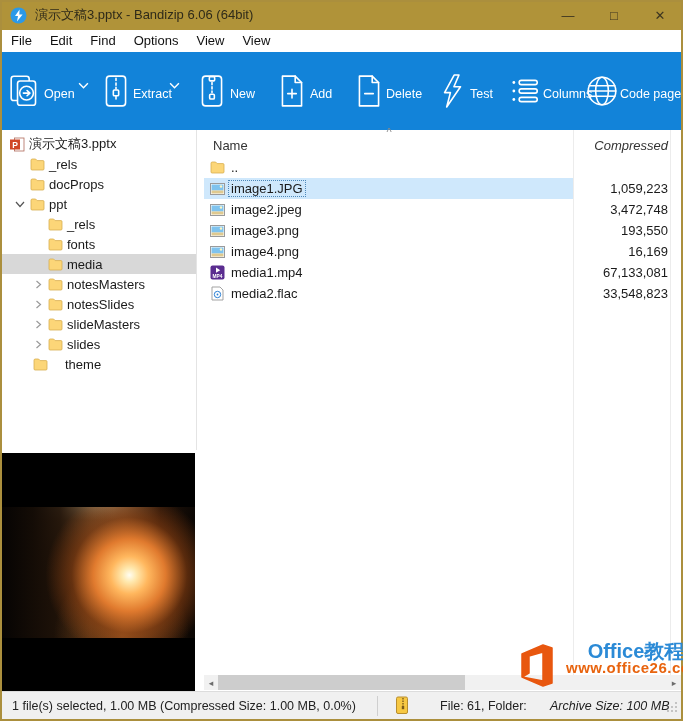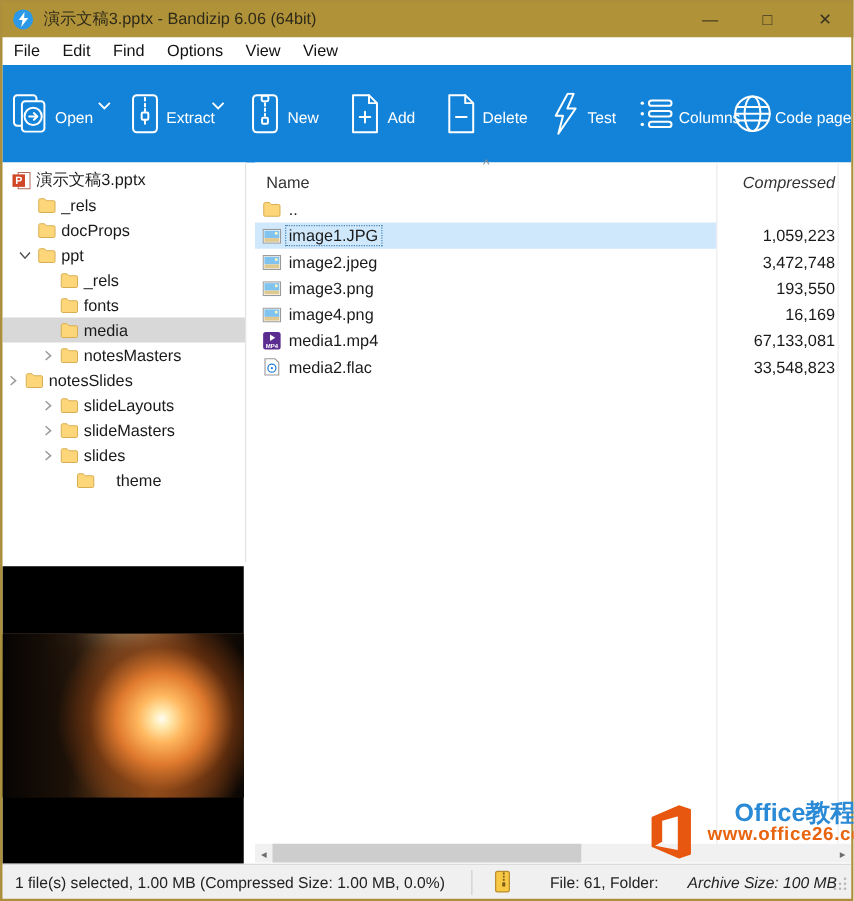--- a/index.html
+++ b/index.html
@@ -286,45 +286,32 @@
             <polyline points="2.5,1 6.5,4.5 2.5,8" fill="none" stroke="#9a9a9a" stroke-width="1.2"></polyline>
           </svg>
         </span>
         <span class="ticon16">
           <svg width="15" height="13" viewBox="0 0 15 13">
             <path d="M1 2.2 C1 1.5 1.5 1 2.2 1 H5.6 L7.2 2.6 H13 C13.6 2.6 14 3 14 3.6 V11 C14 11.6 13.6 12 13 12 H2 C1.4 12 1 11.6 1 11 Z" fill="#fcd678" stroke="#d8ae52" stroke-width="0.8"></path>
           </svg>
         </span>
         <span class="tlabel2">notesMasters</span>
       </div>
-      <div class="tree-row" style="">
-        <span class="tchevron">
-          <svg width="9" height="9" viewBox="0 0 9 9">
-            <polyline points="2.5,1 6.5,4.5 2.5,8" fill="none" stroke="#9a9a9a" stroke-width="1.2"></polyline>
-          </svg>
-        </span>
-        <span class="ticon16">
-          <svg width="15" height="13" viewBox="0 0 15 13">
-            <path d="M1 2.2 C1 1.5 1.5 1 2.2 1 H5.6 L7.2 2.6 H13 C13.6 2.6 14 3 14 3.6 V11 C14 11.6 13.6 12 13 12 H2 C1.4 12 1 11.6 1 11 Z" fill="#fcd678" stroke="#d8ae52" stroke-width="0.8"></path>
-          </svg>
-        </span>
-        <span class="tlabel2">notesSlides</span>
-      </div>
       <div class="tree-row" style="padding-left: 28px;">
         <span class="tchevron">
           <svg width="9" height="9" viewBox="0 0 9 9">
             <polyline points="2.5,1 6.5,4.5 2.5,8" fill="none" stroke="#9a9a9a" stroke-width="1.2"></polyline>
           </svg>
         </span>
         <span class="ticon16">
           <svg width="15" height="13" viewBox="0 0 15 13">
             <path d="M1 2.2 C1 1.5 1.5 1 2.2 1 H5.6 L7.2 2.6 H13 C13.6 2.6 14 3 14 3.6 V11 C14 11.6 13.6 12 13 12 H2 C1.4 12 1 11.6 1 11 Z" fill="#fcd678" stroke="#d8ae52" stroke-width="0.8"></path>
           </svg>
         </span>
-        <span class="tlabel2">slideLayouts</span>
+        <span class="tlabel2">notesSlides</span>
       </div>
       <div class="tree-row" style="padding-left: 28px;">
         <span class="tchevron">
           <svg width="9" height="9" viewBox="0 0 9 9">
             <polyline points="2.5,1 6.5,4.5 2.5,8" fill="none" stroke="#9a9a9a" stroke-width="1.2"></polyline>
           </svg>
         </span>
         <span class="ticon16">
           <svg width="15" height="13" viewBox="0 0 15 13">
             <path d="M1 2.2 C1 1.5 1.5 1 2.2 1 H5.6 L7.2 2.6 H13 C13.6 2.6 14 3 14 3.6 V11 C14 11.6 13.6 12 13 12 H2 C1.4 12 1 11.6 1 11 Z" fill="#fcd678" stroke="#d8ae52" stroke-width="0.8"></path>
@@ -338,21 +325,21 @@
             <polyline points="2.5,1 6.5,4.5 2.5,8" fill="none" stroke="#9a9a9a" stroke-width="1.2"></polyline>
           </svg>
         </span>
         <span class="ticon16">
           <svg width="15" height="13" viewBox="0 0 15 13">
             <path d="M1 2.2 C1 1.5 1.5 1 2.2 1 H5.6 L7.2 2.6 H13 C13.6 2.6 14 3 14 3.6 V11 C14 11.6 13.6 12 13 12 H2 C1.4 12 1 11.6 1 11 Z" fill="#fcd678" stroke="#d8ae52" stroke-width="0.8"></path>
           </svg>
         </span>
         <span class="tlabel2">slides</span>
       </div>
-      <div class="tree-row" style="padding-left: 28px; gap: 13px;">
+      <div class="tree-row" style=" gap: 13px;">
         <span class="tchevron"></span>
         <span class="ticon16">
           <svg width="15" height="13" viewBox="0 0 15 13">
             <path d="M1 2.2 C1 1.5 1.5 1 2.2 1 H5.6 L7.2 2.6 H13 C13.6 2.6 14 3 14 3.6 V11 C14 11.6 13.6 12 13 12 H2 C1.4 12 1 11.6 1 11 Z" fill="#fcd678" stroke="#d8ae52" stroke-width="0.8"></path>
           </svg>
         </span>
         <span class="tlabel2">theme</span>
       </div>
     </div>
 

